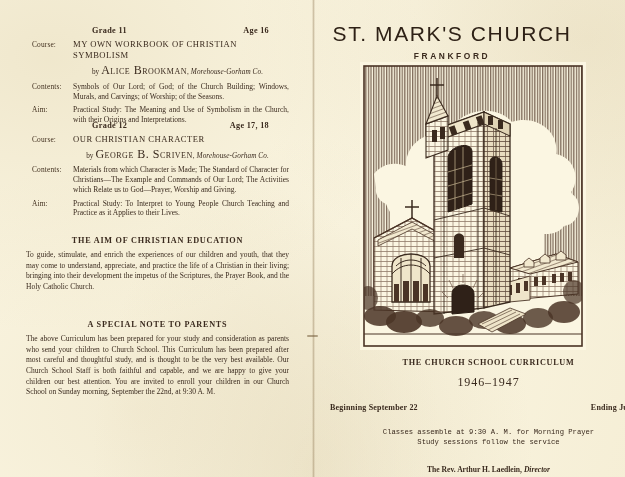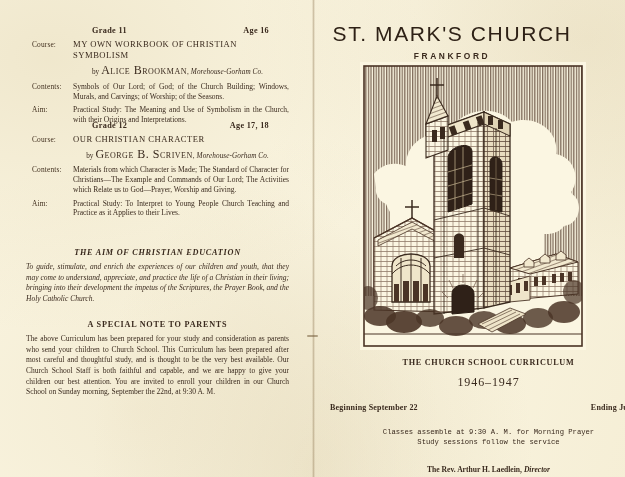--- a/index.html
+++ b/index.html
@@ -148,21 +148,21 @@
       <div class="row">
         <div class="lbl">Contents:</div>
         <div class="val">Materials from which Character is Made;  The Standard of Character for Christians—The Example and Commands of Our Lord;  The Activities which Relate us to God—Prayer, Worship and Giving.</div>
       </div>
       <div class="row">
         <div class="lbl">Aim:</div>
         <div class="val">Practical Study:  To Interpret to Young People Church Teaching and Practice as it Applies to their Lives.</div>
       </div>
     </div>
 
-    <div class="lc section" style="top:248px;font-style:italic;">
+    <div class="lc section" style="top:236px;">
       <div class="sec-head">THE AIM OF CHRISTIAN EDUCATION</div>
       <div class="sec-body">To guide, stimulate, and enrich the experiences of our children and youth, that they may come to understand, appreciate, and practice the life of a Christian in their living;  bringing into their development the impetus of the Scriptures, the Prayer Book, and the Holy Catholic Church.</div>
     </div>
 
     <div class="lc section" style="top:320px;">
       <div class="sec-head">A SPECIAL NOTE TO PARENTS</div>
       <div class="sec-body">The above Curriculum has been prepared for your study and consideration as parents who send your children to Church School.  This Curriculum has been prepared after most careful and thoughtful study, and is thought to be the very best available.  Our Church School Staff is both faithful and capable, and we are happy to give your children our best attention. You are invited to enroll your children in our Church School on Sunday morning, September the 22nd, at  9:30 A. M.</div>
     </div>
   </div>
 

